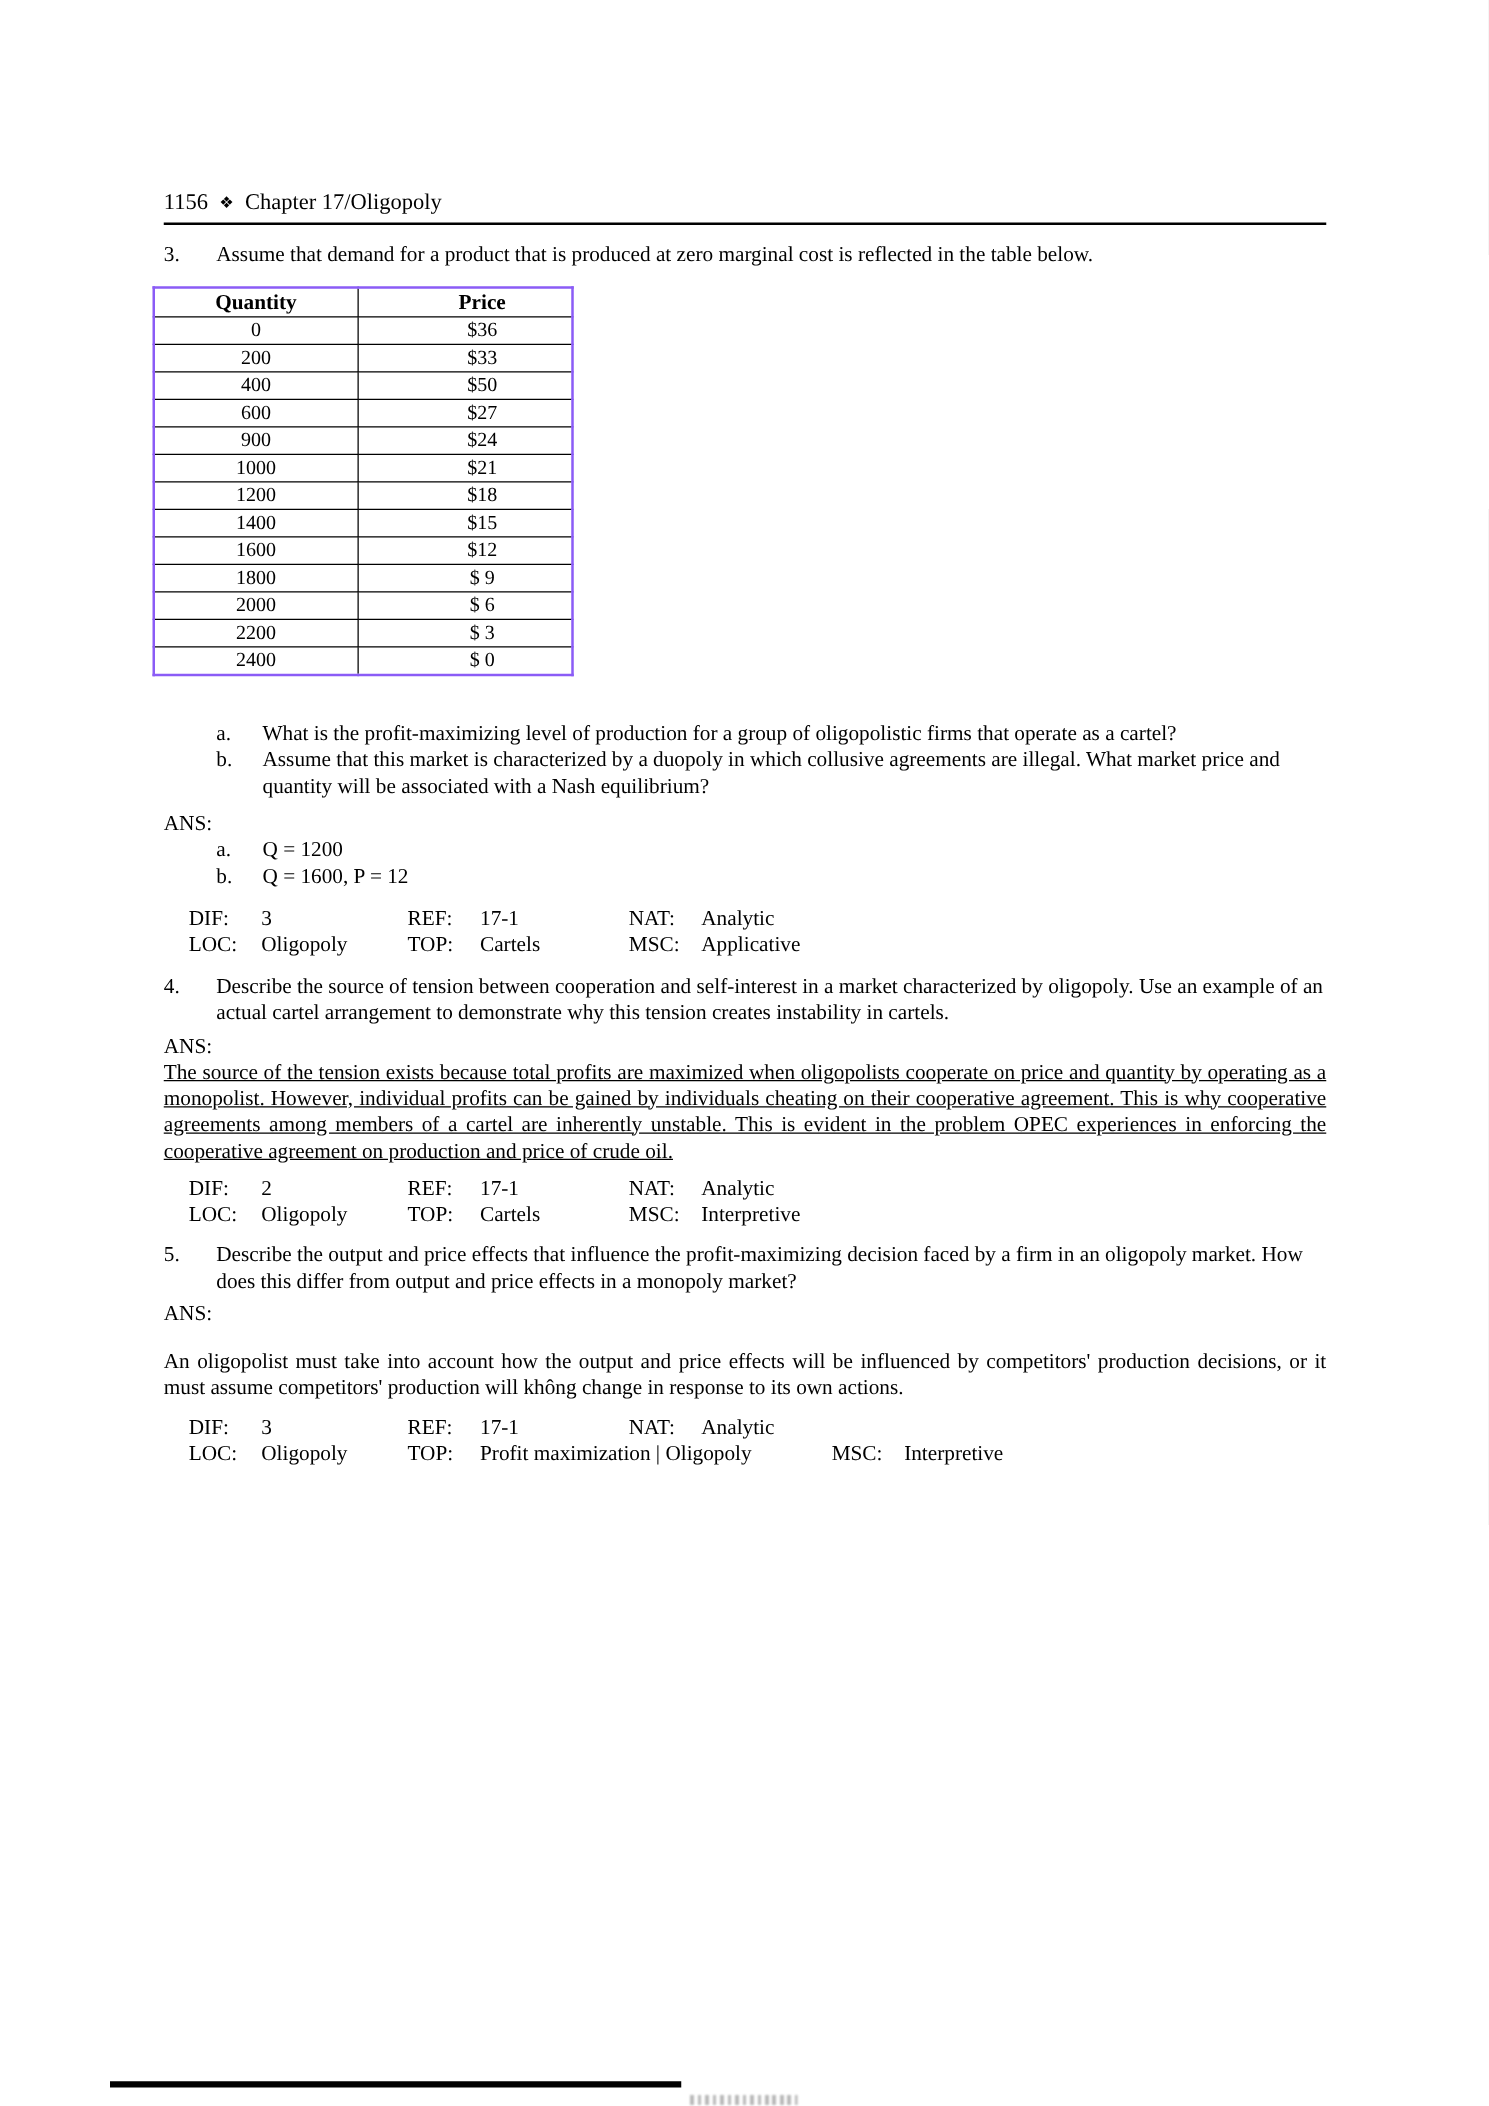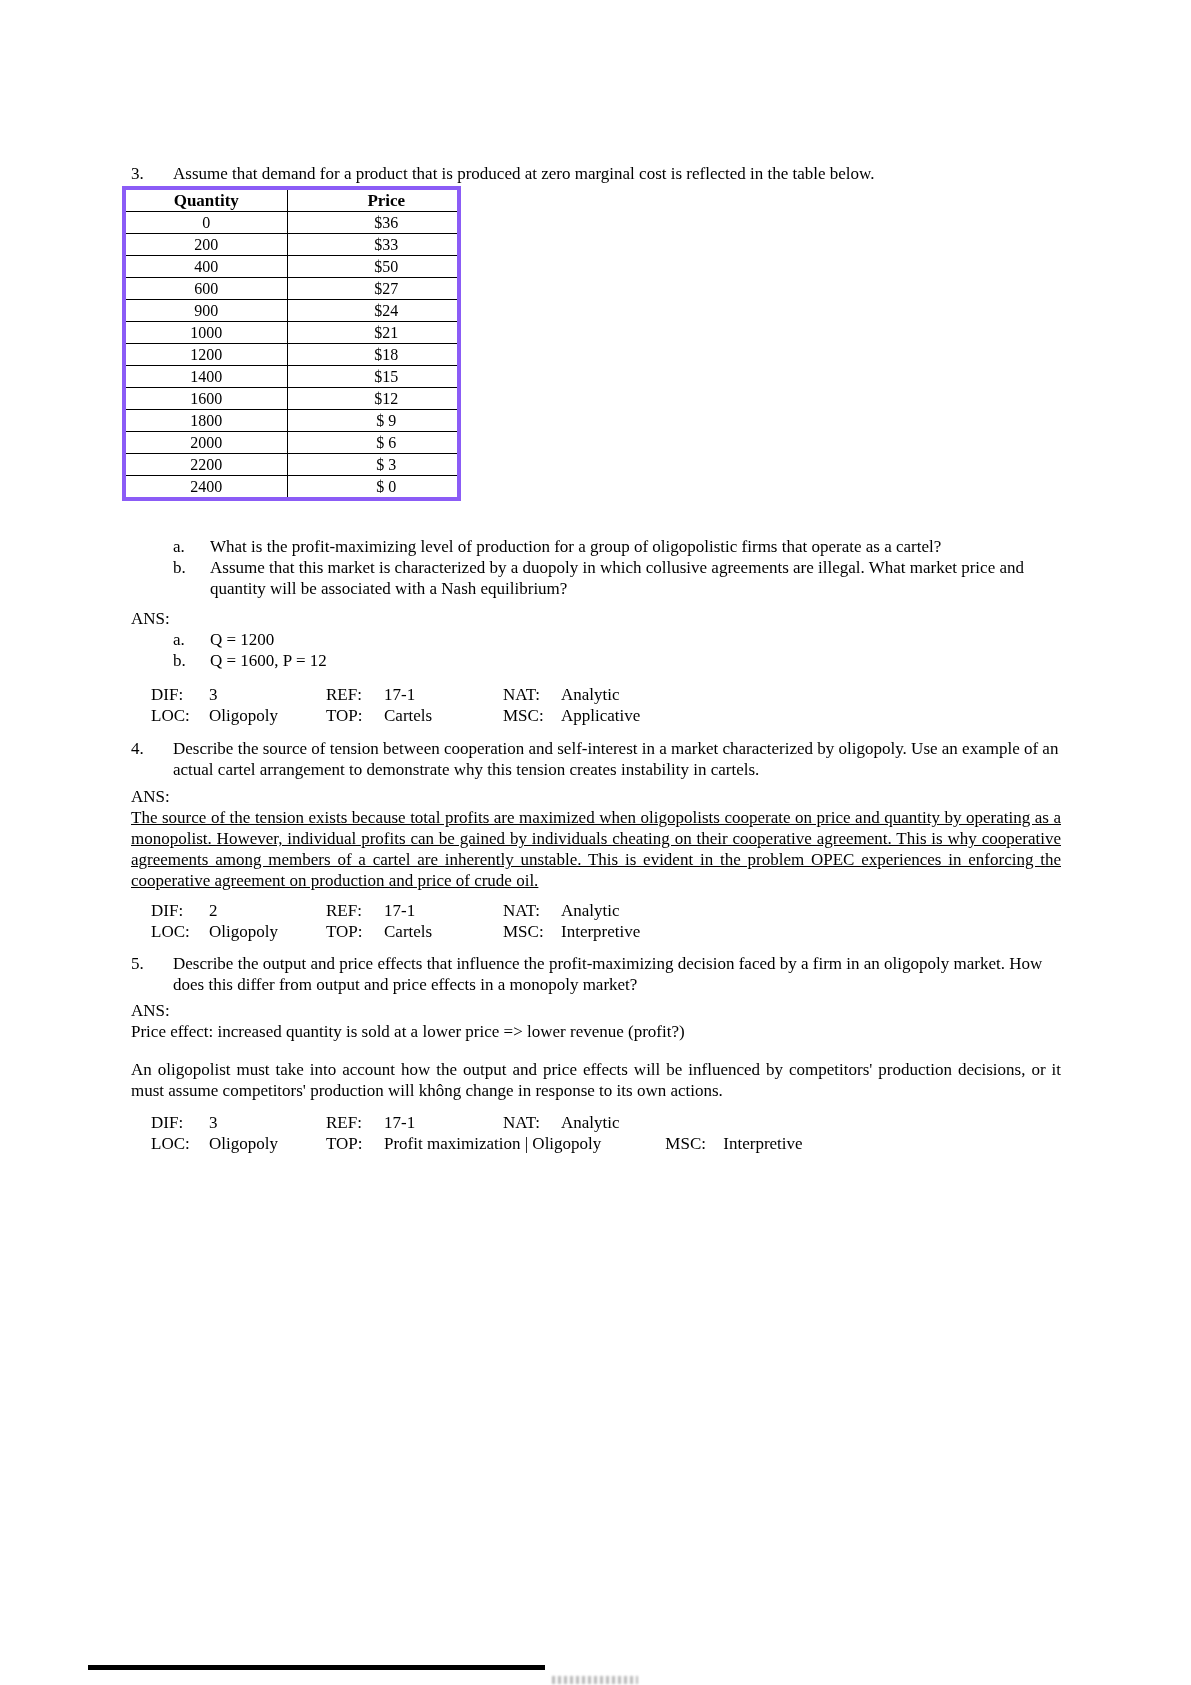--- a/index.html
+++ b/index.html
@@ -12,22 +12,22 @@
   .content { padding:150px 130px 0 131px; font-size:17px; line-height:21px; }
 
   .header { font-size:18px; line-height:22px; padding-bottom:4px; border-bottom:2px solid #000; }
   .header .sep { font-size:13px; margin:0 9px; position:relative; top:-1px; }
 
   .question { display:flex; }
   .q3-block { margin-top:13px; }
   .qnum { width:42px; flex:none; }
   .qtext { flex:1; }
 
-  .demand-table { border-collapse:collapse; margin-top:2px; margin-left:-9px;
-                  font-size:16px; border:4px solid #8b5cf6; }
+  .demand-table { border-collapse:collapse; margin-top:15px; margin-left:-9px;
+                  font-size:16px; border:2px solid #8b5cf6; }
   .demand-table th, .demand-table td { border:1px solid #000; text-align:center;
                   padding:0 4px; height:22px; font-weight:normal; }
   .demand-table th { font-weight:bold; font-size:17px; height:23px; }
   .demand-table th:first-child, .demand-table td:first-child { width:163px; }
   .demand-table th:last-child,  .demand-table td:last-child  { width:172px;padding-left:32px; }
 
   .parts { margin-top:35px; margin-left:42px; }
   .part { display:flex; }
   .plabel { width:37px; flex:none; }
   .ptext { flex:1; }
@@ -60,20 +60,23 @@
   .bottom-smudge { position:absolute; left:552px; top:1676px; width:86px; height:8px;
                 background:repeating-linear-gradient(90deg,#9a9a9a 0 3px,#ffffff 3px 6px);
                 filter:blur(1px); opacity:0.7; }
 </style>
 </head>
 <body>
 
 <div class="page">
   <div class="content">
 
+    <div class="header">
+      <span>1156</span><span class="sep">❖</span><span>Chapter 17/Oligopoly</span>
+    </div>
 
     <div class="question q3-block">
       <span class="qnum">3.</span>
       <div class="qtext">Assume that demand for a product that is produced at zero marginal cost is reflected in the table below.</div>
     </div>
 
     <table class="demand-table">
         <thead>
           <tr>
             <th>Quantity</th>
@@ -228,21 +231,20 @@
           </span>
       </div>
     </div>
 
     <div class="question q5-block">
       <span class="qnum">5.</span>
       <div class="qtext">Describe the output and price effects that influence the profit-maximizing decision faced by a firm in an oligopoly market. How does this differ from output and price effects in a monopoly market?</div>
     </div>
 
     <div class="ans-label-q5">ANS:</div>
-    <div>Price effect: increased quantity is sold at a lower price =&gt; lower revenue (profit?)</div>
     <div class="q5-par">An oligopolist must take into account how the output and price effects will be influenced by competitors' production decisions, or it must assume competitors' production will không change in response to its own actions.</div>
 
     <div class="meta meta-q5">
       <div class="meta-line">
         <span class="pair p1">
             <span class="mlabel">DIF:</span>
             <span>3</span>
           </span>
         <span class="pair p2">
             <span class="mlabel">REF:</span>

